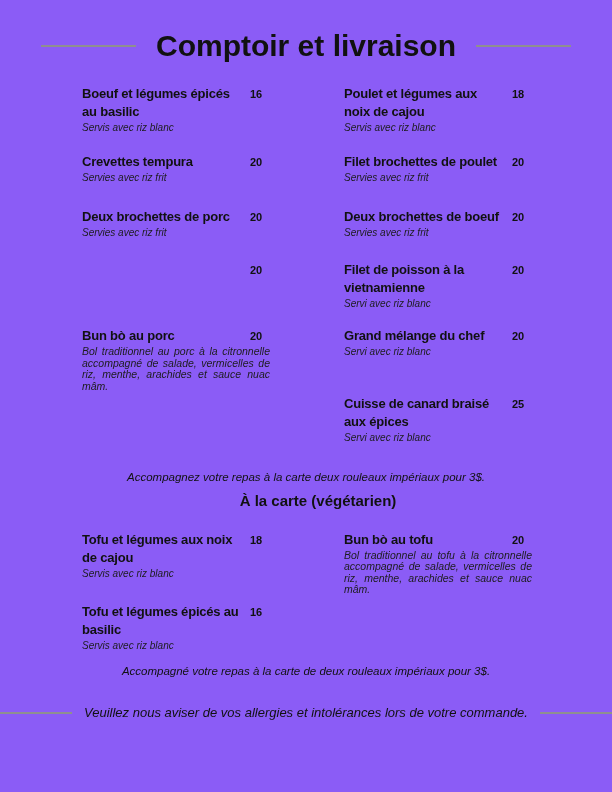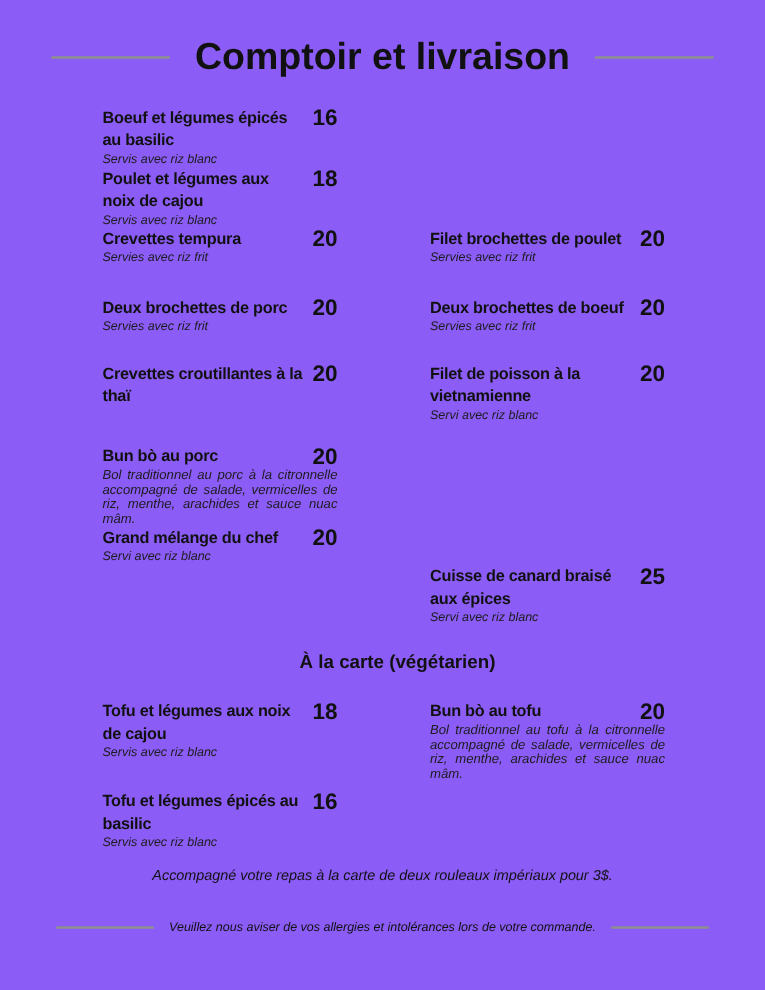--- a/index.html
+++ b/index.html
@@ -35,51 +35,51 @@
     white-space: nowrap;
   }
   
   .section-heading {
     text-align: center;
     font-size: 15px;
     font-weight: bold;
     line-height: 17px;
     margin: 18px 0 0 0;
   }
-  .section-heading.second { margin-top: 21px; padding-left: 24px; }
+  .section-heading.second { margin-top: 8px; padding-left: 24px; }
   
   .menu {
     width: 450px;
     margin: 23px 80px 0 82px;
   }
   .menu.second { margin-top: 22px; }
   .menu-row {
     display: flex;
     justify-content: space-between;
   }
   .cell { width: 188px; }
-  .r68 { min-height: 68px; flex-direction: column; }
+  .r68 { min-height: 68px; }
   .r55 { min-height: 55px; }
   .r53 { min-height: 53px; }
   .r66 { min-height: 66px; }
   .r72 { min-height: 72px; }
   .item-head {
     display: flex;
     align-items: flex-start;
   }
   .item-name {
     font-weight: bold;
     font-size: 13px;
     line-height: 18px;
     letter-spacing: -0.2px;
     max-width: 160px;
   }
   .item-price {
     font-weight: bold;
-    font-size: 18px;
+    font-size: 11px;
     line-height: 18px;
     width: 20px;
     margin-left: auto;
     text-align: left;
   }
   .item-desc {
     font-style: italic;
     font-size: 10px;
     line-height: 11.5px;
     color: #1c1c1c;
@@ -108,21 +108,21 @@
     margin-top: 29px;
   }
   .footer-rule {
     height: 2px;
     background: #8f8f8f;
     width: 78px;
     flex: 0 0 auto;
   }
   .footer-note {
     font-style: italic;
-    font-size: 10px;
+    font-size: 13px;
     line-height: 11px;
     white-space: nowrap;
   }
 </style>
 </head>
 <body>
 
 <div class="page">
 
   <div class="title-row">
@@ -181,21 +181,20 @@
           <span class="item-name">Deux brochettes de boeuf</span>
           <span class="item-price">20</span>
         </div>
         <div class="item-desc">Servies avec riz frit</div>
       </div>
     </div>
 
     <div class="menu-row r66">
       <div class="cell">
         <div class="item-head">
-          <span class="item-name">Crevettes croutillantes à la thaï</span>
           <span class="item-price">20</span>
         </div>
       </div>
       <div class="cell">
         <div class="item-head">
           <span class="item-name">Filet de poisson à la vietnamienne</span>
           <span class="item-price">20</span>
         </div>
         <div class="item-desc">Servi avec riz blanc</div>
       </div>
@@ -224,20 +223,21 @@
         <div class="item-head">
           <span class="item-name">Cuisse de canard braisé aux épices</span>
           <span class="item-price">25</span>
         </div>
         <div class="item-desc">Servi avec riz blanc</div>
       </div>
     </div>
 
   </div>
 
+  <div class="section-note">Accompagnez votre repas à la carte deux rouleaux impériaux pour 3$.</div>
 
   <div class="section-heading second">À la carte (végétarien)</div>
 
   <div class="menu second">
 
     <div class="menu-row r72">
       <div class="cell">
         <div class="item-head">
           <span class="item-name">Tofu et légumes aux noix de cajou</span>
           <span class="item-price">18</span>

